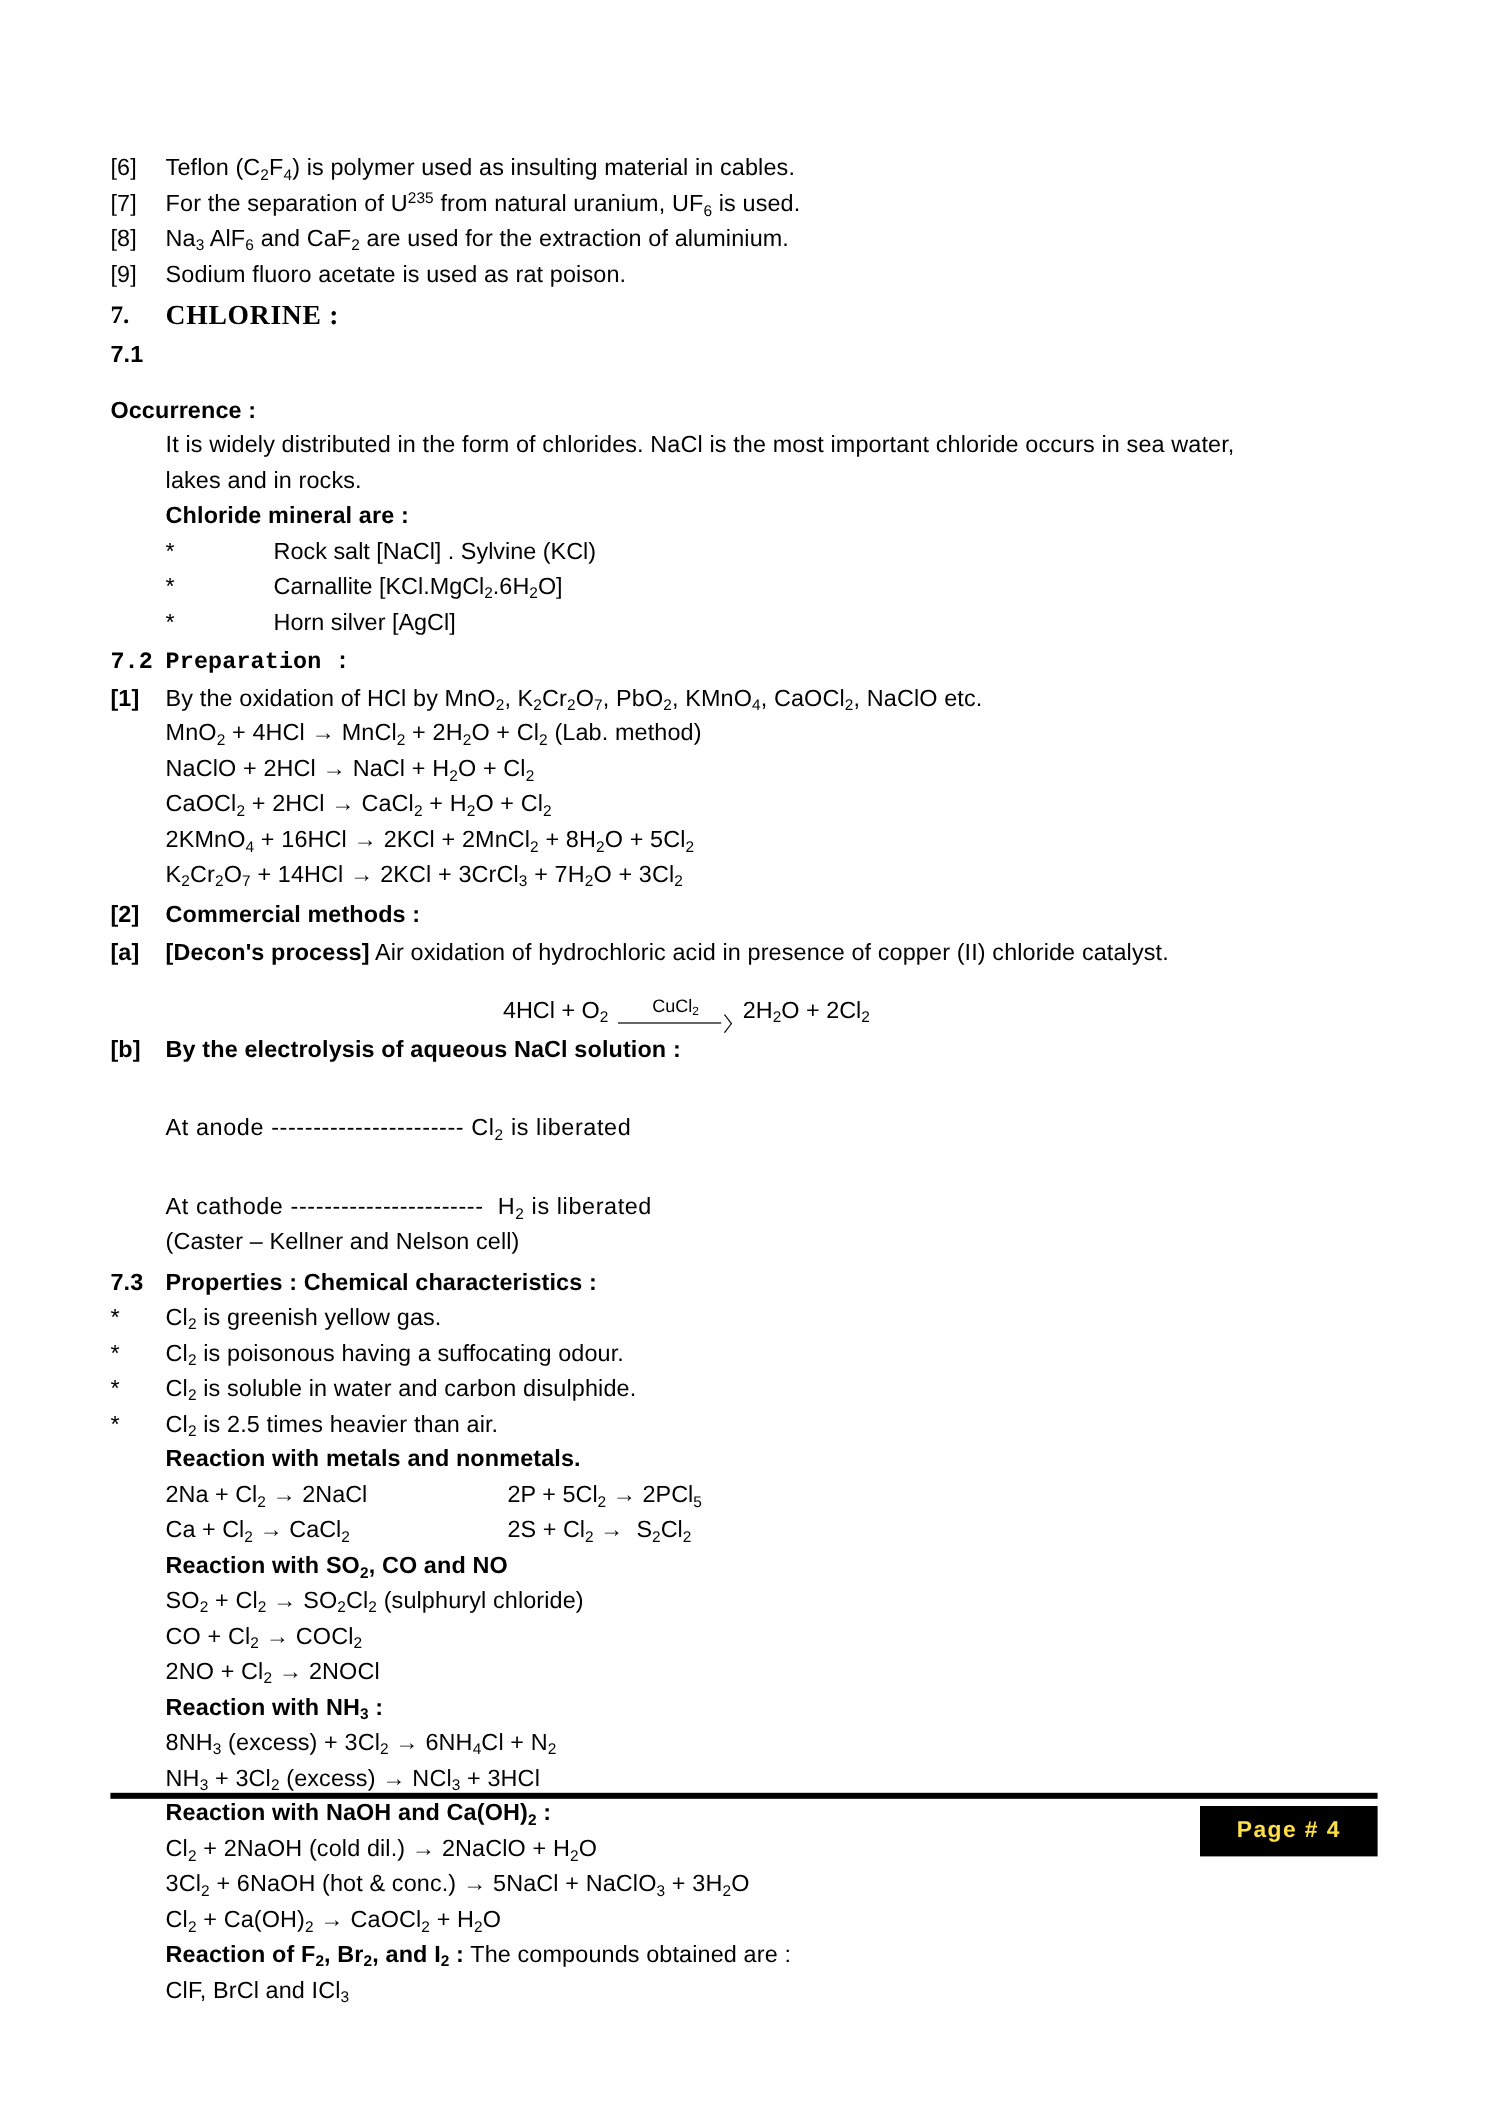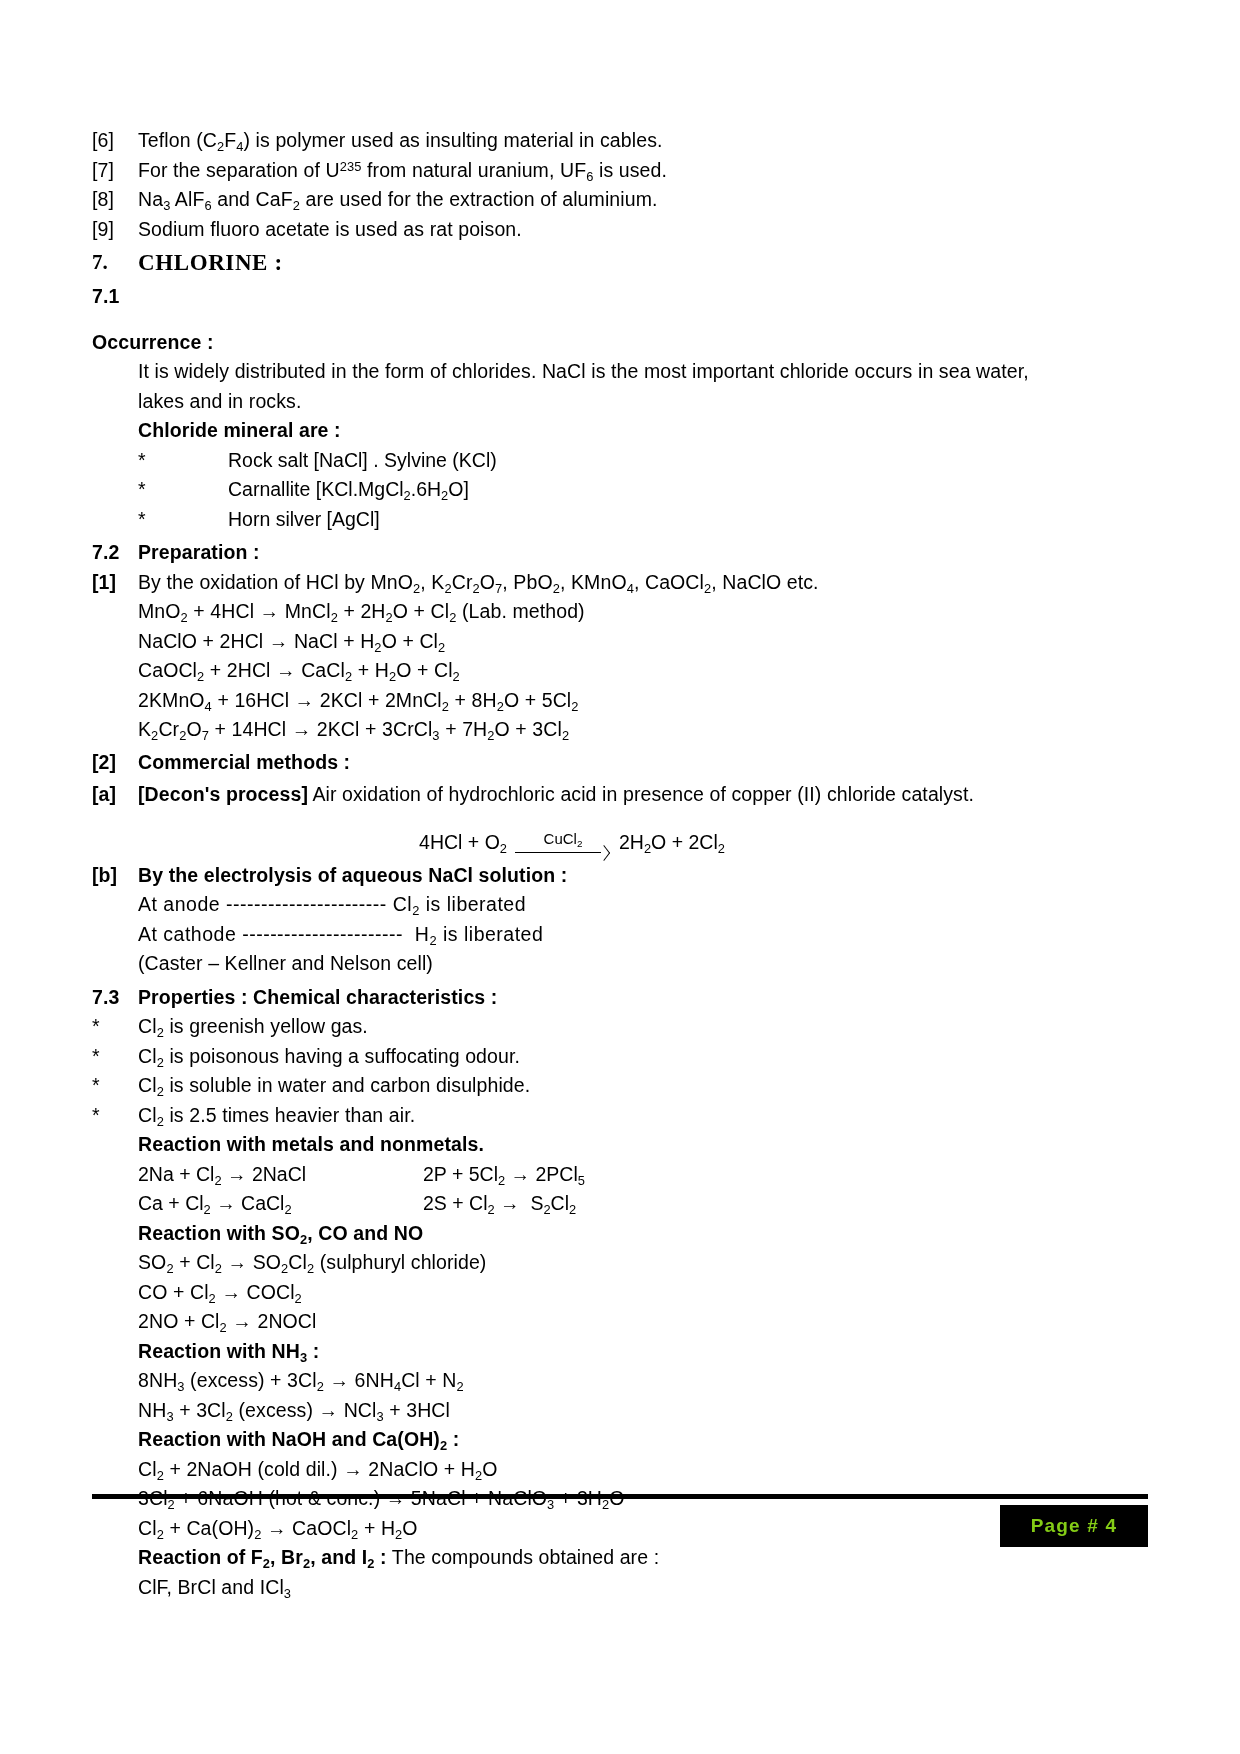--- a/index.html
+++ b/index.html
@@ -110,21 +110,21 @@
   .cat-line::after {
     content: "";
     position: absolute;
     right: 2px; top: 1.2px;
     width: 9px; height: 9px;
     border-top: 1.6px solid #000;
     border-right: 1.6px solid #000;
     transform: rotate(45deg) skew(8deg, 8deg);
   }
 
-  .dots { letter-spacing: 0.5px; }
+  .dots { letter-spacing: 0.5px; margin-top: 36px; }
 
   
   .footer-rule {
     position: absolute;
     left: 92px;
     top: 1494px;
     width: 1056px;
     height: 5px;
     background: #000;
   }
@@ -133,21 +133,21 @@
     right: 92px;
     top: 1505px;
     width: 148px;
     height: 42px;
     background: #000;
     display: flex;
     align-items: center;
     justify-content: center;
   }
   .footer-bar span {
-    color: #84cc16;
+    color: #fde047;
     font-size: 19px;
     font-weight: bold;
     letter-spacing: 1.2px;
   }
 </style>
 </head>
 <body>
 
 <div class="page">
 
@@ -203,21 +203,21 @@
         <span class="gap">*</span>
         <span>Carnallite [KCl.MgCl<sub>2</sub>.6H<sub>2</sub>O]</span>
       </div>
       <div class="star-row">
         <span class="st"></span>
         <span class="gap">*</span>
         <span>Horn silver [AgCl]</span>
       </div>
     </div>
 
-    <div class="row" style="margin-top:4px;">
+    <div class="row" style="margin-top:4px;font-family:Liberation Mono, monospace;">
       <span class="mk bold">7.2</span>
       <span class="bd bold">Preparation :</span>
     </div>
 
     <div class="row">
       <span class="mk bold">[1]</span>
       <span class="bd">By the oxidation of HCl by MnO<sub>2</sub>, K<sub>2</sub>Cr<sub>2</sub>O<sub>7</sub>, PbO<sub>2</sub>, KMnO<sub>4</sub>, CaOCl<sub>2</sub>, NaClO etc.</span>
     </div>
 
     <div>

